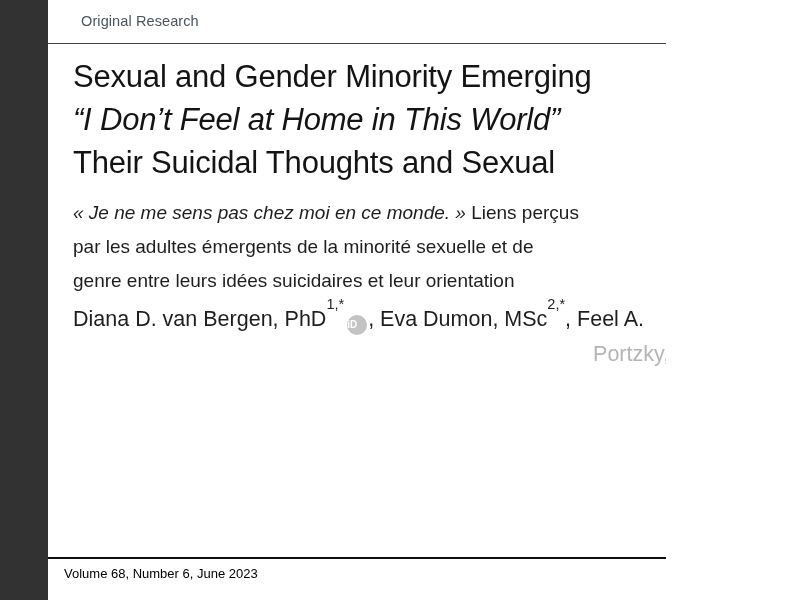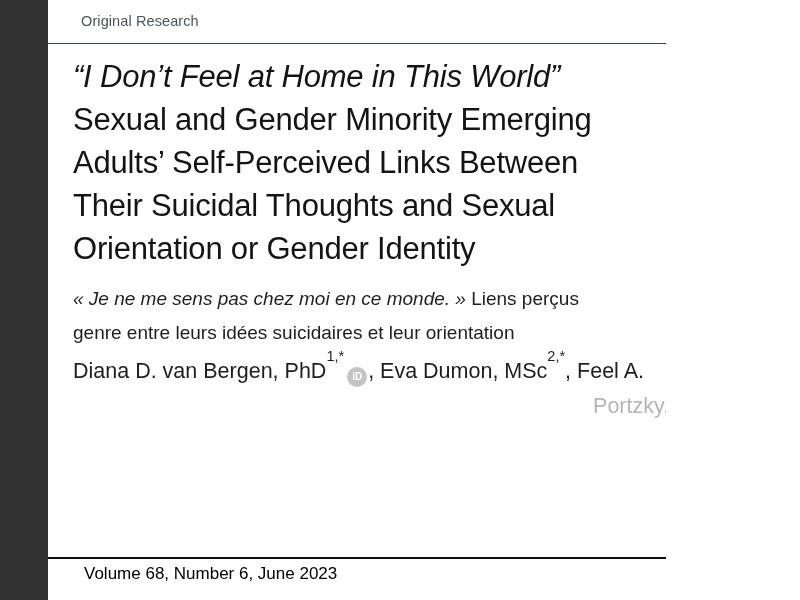--- a/index.html
+++ b/index.html
@@ -39,52 +39,51 @@
   .it{font-style:italic;}
   .tone-dim{color:var(--dim,#8e8e8e);}
   .tone-dimmer{color:var(--dimmer,#b5b5b5);text-align:right;}
   sup{
     font-size:14.5px;line-height:0;position:relative;top:-9px;
     letter-spacing:0;
   }
   .orcid{
     display:inline-block;width:20px;height:20px;border-radius:50%;
     background:var(--orcid-bg,#c3c3c3);color:var(--orcid-fg,#ffffff);
-    font-size:10px;font-weight:700;line-height:20px;text-align:center;
+    font-size:10px;font-weight:700;line-height:20px;
     vertical-align:-2px;margin:0 1px 0 3px;
   }
   .footer{
     position:absolute;left:0;right:0;top:557px;bottom:0;background:#fff;
   }
   .footer-rule{height:2px;background:var(--frule,#0e0e0e);}
   .footer-text{
-    padding:8px 0 0 36px;font-size:17px;line-height:14px;
+    padding:8px 0 0 16px;font-size:13px;line-height:14px;
     color:var(--ftext,#000000);
   }
 </style>
 </head>
 <body>
 
 <div class="stage">
   <div class="side-bar left"></div>
 
   <div class="content">
     <div class="kicker">Original Research</div>
     <hr class="rule">
 
     <h1 class="title">
+        <span class="tline"><span>Sexual and Gender Minority Emerging</span></span>
         <span class="tline"><span class="it">“I Don’t Feel at Home in This World”</span></span>
-        <span class="tline"><span>Sexual and Gender Minority Emerging</span></span>
-        <span class="tline"><span>Adults’ Self-Perceived Links Between</span></span>
         <span class="tline"><span>Their Suicidal Thoughts and Sexual</span></span>
-        <span class="tline"><span>Orientation or Gender Identity</span></span>
       </h1>
 
     <p class="subtitle">
         <span class="tline"><span class="it">« Je ne me sens pas chez moi en ce monde. »</span><span> Liens perçus</span></span>
+        <span class="tline"><span>par les adultes émergents de la minorité sexuelle et de</span></span>
         <span class="tline"><span>genre entre leurs idées suicidaires et leur orientation</span></span>
       </p>
 
     <p class="authors">
         <span class="tline"><span>Diana D. van Bergen, PhD</span><sup>1,*</sup><span class="orcid">iD</span><span>, Eva Dumon, MSc</span><sup>2,*</sup><span>, Feel A.</span></span>
         <span class="tline tone-dimmer"><span>Portzky, PhD</span><sup>2</sup></span>
       </p>
 
     <div class="footer">
       <div class="footer-rule"></div>

